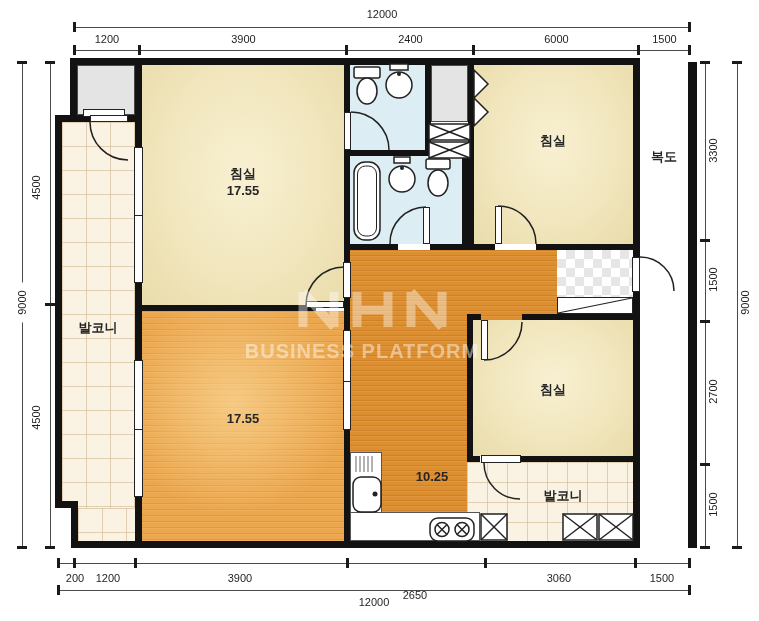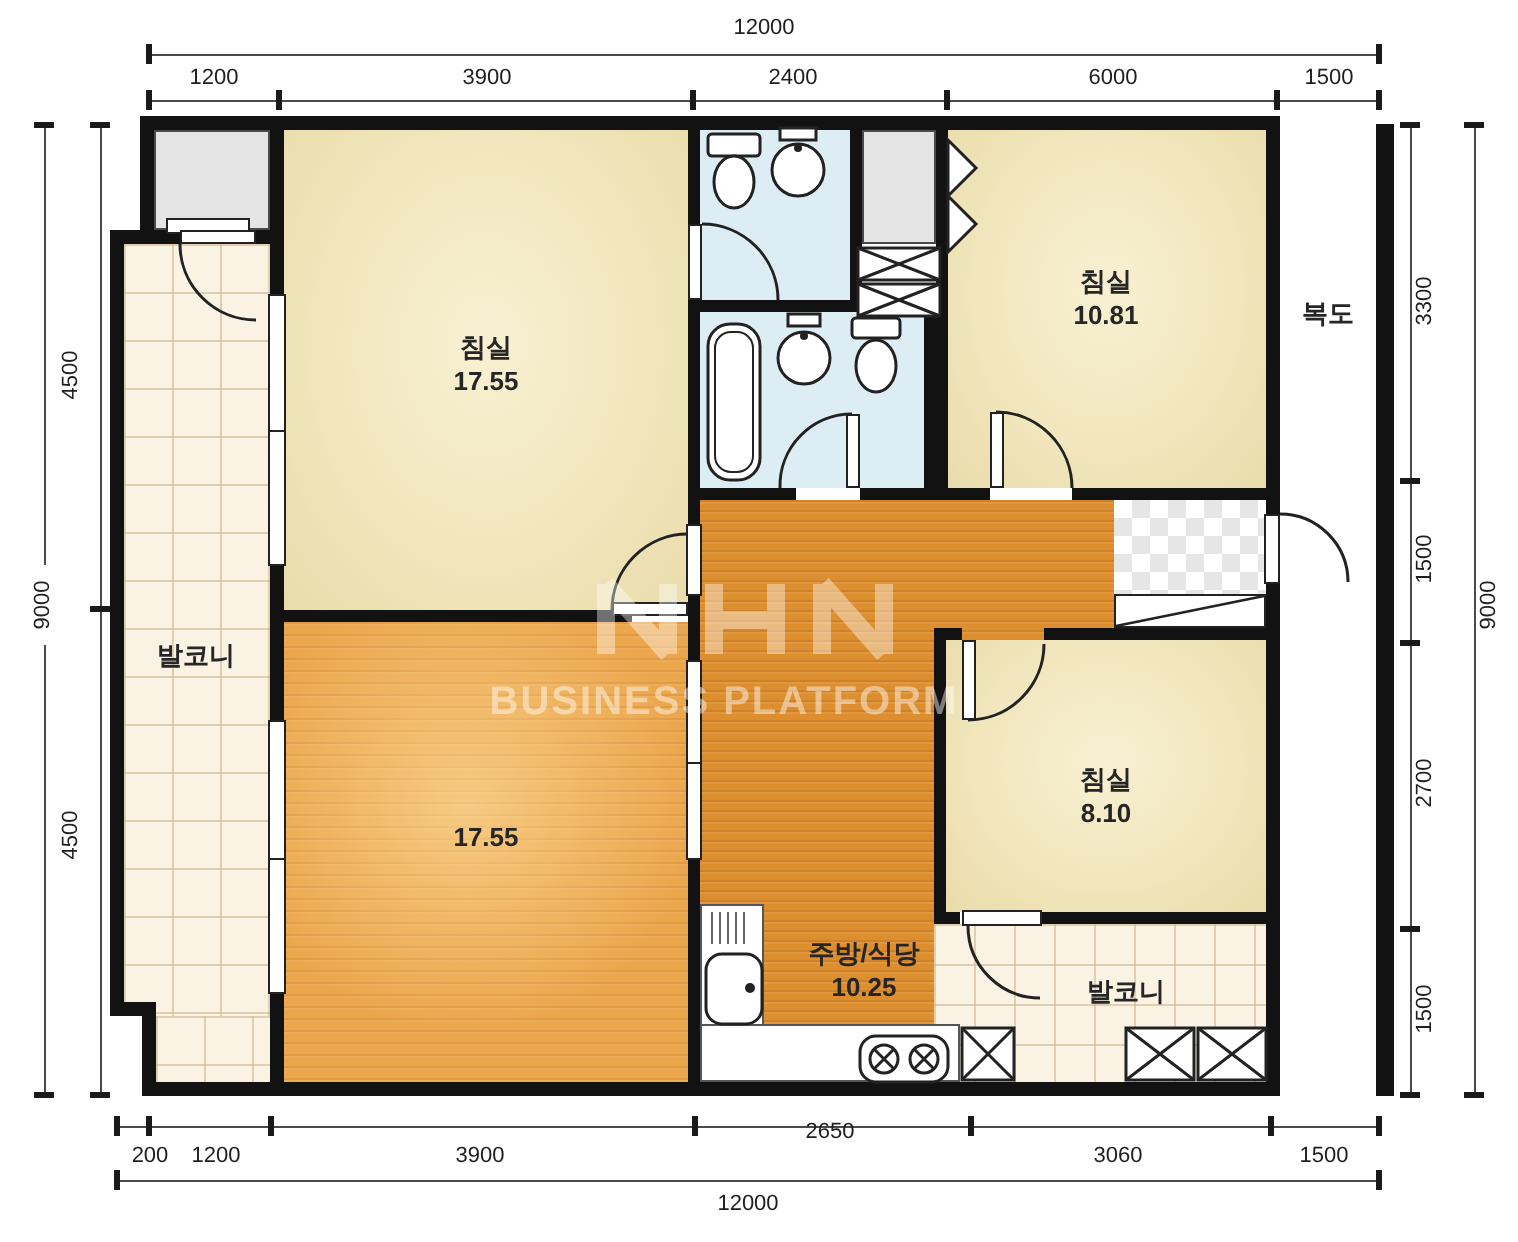--- a/index.html
+++ b/index.html
@@ -44,21 +44,21 @@
 <body>
 
 <div class="canvas">
 
   <div class="dlabel" style="left:74px;top:8px;width:616px">12000</div>
   <div class="hl" style="left:74px;top:27px;width:616px"></div>
   <div class="tkv" style="left:73px;top:22px"></div>
   <div class="tkv" style="left:688px;top:22px"></div>
   <div class="dlabel" style="left:74px;top:33px;width:66px">1200</div>
   <div class="dlabel" style="left:140px;top:33px;width:207px">3900</div>
-  <div class="dlabel" style="left:333px;top:33px;width:127px">2400</div>
+  <div class="dlabel" style="left:347px;top:33px;width:127px">2400</div>
   <div class="dlabel" style="left:474px;top:33px;width:165px">6000</div>
   <div class="dlabel" style="left:639px;top:33px;width:51px">1500</div>
   <div class="hl" style="left:74px;top:50px;width:616px"></div>
   <div class="tkv" style="left:73px;top:45px"></div>
   <div class="tkv" style="left:138px;top:45px"></div>
   <div class="tkv" style="left:345px;top:45px"></div>
   <div class="tkv" style="left:472px;top:45px"></div>
   <div class="tkv" style="left:637px;top:45px"></div>
   <div class="tkv" style="left:688px;top:45px"></div>
 
@@ -66,21 +66,21 @@
   <div class="tkv" style="left:57px;top:558px"></div>
   <div class="tkv" style="left:73px;top:558px"></div>
   <div class="tkv" style="left:134px;top:558px"></div>
   <div class="tkv" style="left:346px;top:558px"></div>
   <div class="tkv" style="left:484px;top:558px"></div>
   <div class="tkv" style="left:634px;top:558px"></div>
   <div class="tkv" style="left:688px;top:558px"></div>
   <div class="dlabel" style="left:58px;top:572px;width:34px">200</div>
   <div class="dlabel" style="left:88px;top:572px;width:40px">1200</div>
   <div class="dlabel" style="left:134px;top:572px;width:212px">3900</div>
-  <div class="dlabel" style="left:346px;top:560px;width:138px">2650</div>
+  <div class="dlabel" style="left:346px;top:589px;width:138px">2650</div>
   <div class="dlabel" style="left:484px;top:572px;width:150px">3060</div>
   <div class="dlabel" style="left:634px;top:572px;width:56px">1500</div>
   <div class="hl" style="left:58px;top:590px;width:632px"></div>
   <div class="tkv" style="left:57px;top:585px"></div>
   <div class="tkv" style="left:688px;top:585px"></div>
   <div class="dlabel" style="left:58px;top:596px;width:632px">12000</div>
 
   <div class="vl" style="left:22px;top:62px;height:486px"></div>
   <div class="tkh" style="left:17px;top:61px"></div>
   <div class="tkh" style="left:17px;top:546px"></div>
@@ -247,31 +247,28 @@
       <path d="M411,327 V292 M411,292 L442,327 M442,292 V327"></path>
     </g>
   </svg>
 
   <div class="room-label" style="left:183px;top:165px;width:120px">
     <div>침실</div>
     <div>17.55</div>
   </div>
   <div class="room-label" style="left:493px;top:132px;width:120px">
     <div>침실</div>
-    <div>10.81</div>
   </div>
   <div class="room-label" style="left:493px;top:381px;width:120px">
     <div>침실</div>
-    <div>8.10</div>
   </div>
   <div class="room-label" style="left:183px;top:410px;width:120px">
     <div>17.55</div>
   </div>
   <div class="room-label" style="left:372px;top:468px;width:120px">
-    <div>주방/식당</div>
     <div>10.25</div>
   </div>
   <div class="room-label" style="left:58px;top:319px;width:80px">
     <div>발코니</div>
   </div>
   <div class="room-label" style="left:513px;top:487px;width:100px">
     <div>발코니</div>
   </div>
   <div class="room-label" style="left:642px;top:148px;width:44px">
     <div>복도</div>

